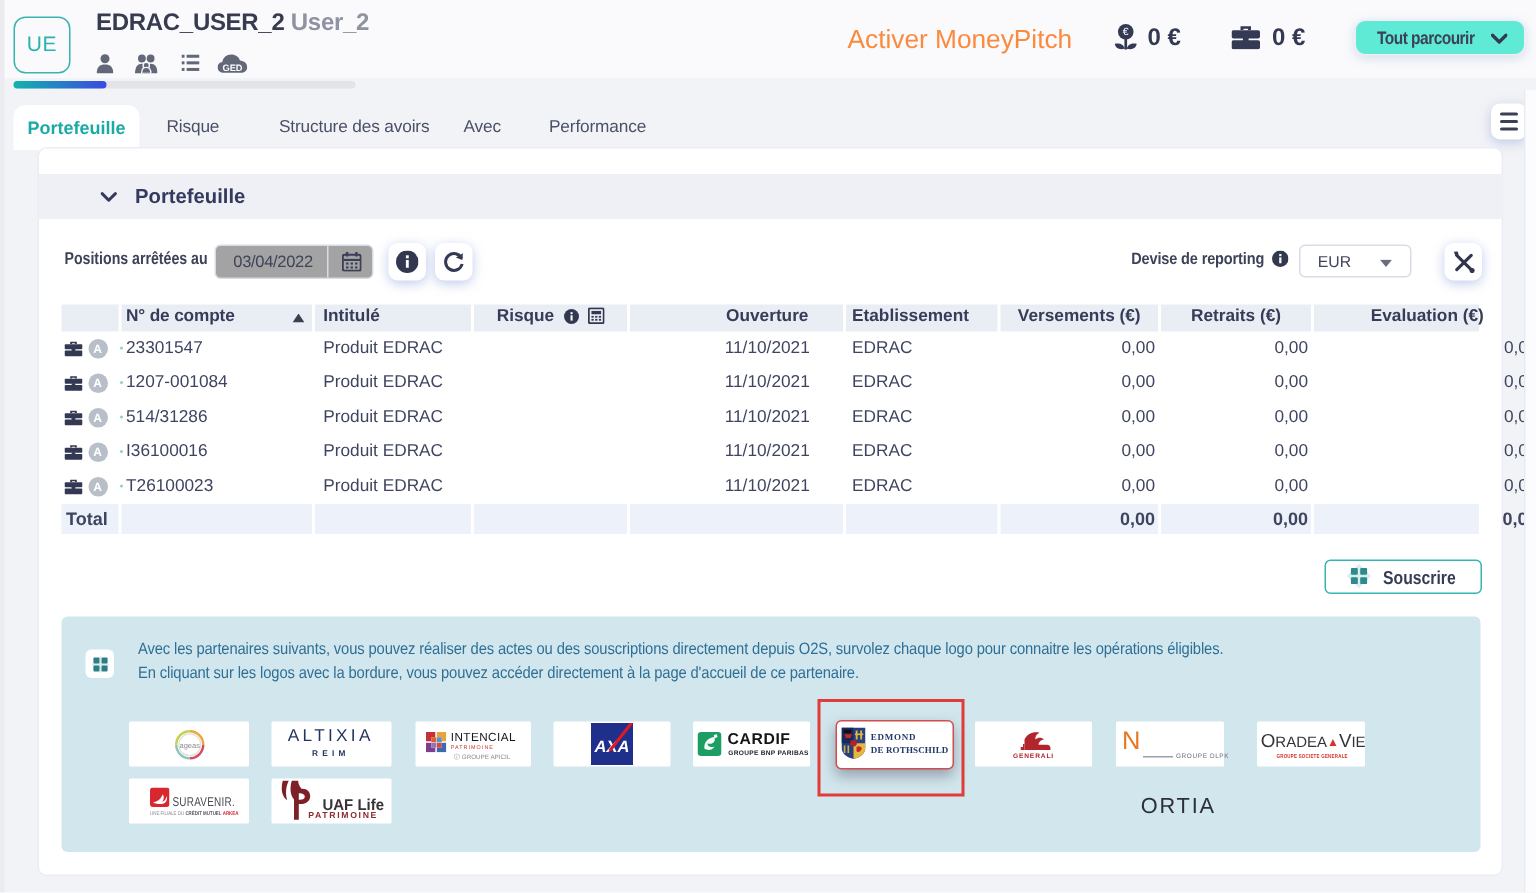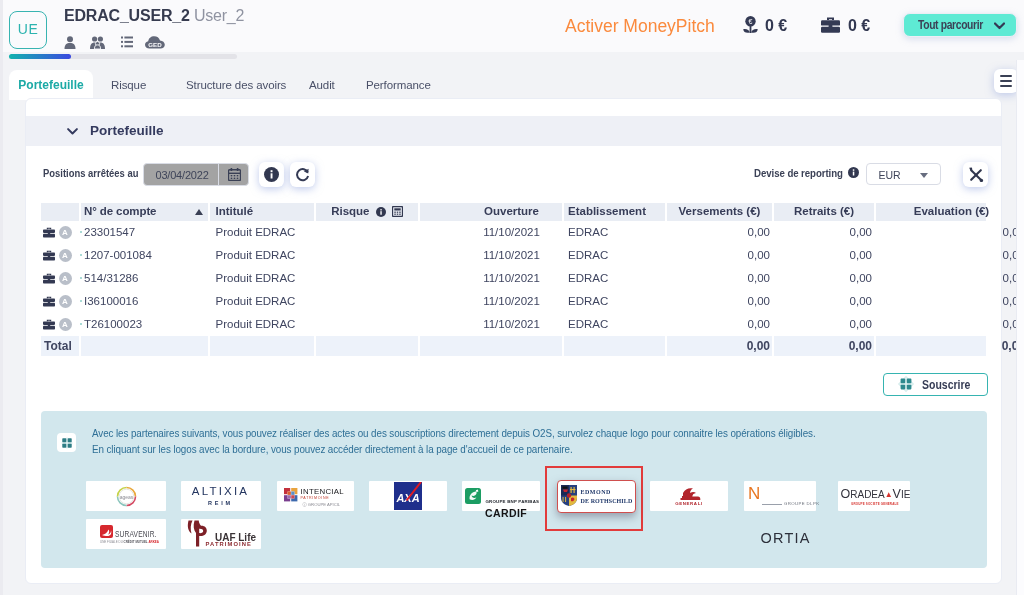--- a/index.html
+++ b/index.html
@@ -7,21 +7,21 @@
   body { font-family:"Liberation Sans", sans-serif; background:#f2f3f6; position:relative; }
   .abs { position:absolute; }
 
   
   #topband { left:0; top:0; width:1024px; height:52px; background:#fafafc; }
   #leftstrip { left:0; top:0; width:3px; height:595px; background:#ebebf0; z-index:50; }
   #rightstrip { left:1016px; top:60px; width:8px; height:535px; background:#fcfcfe; border-left:1px solid #e9ebf2; z-index:40; }
 
   #uebadge { left:9px; top:11px; width:38px; height:38px; border:1.5px solid #38b4b1; border-radius:8px; color:#2bb3af; font-size:14px; line-height:35px; text-align:center; letter-spacing:0.5px; }
   #title { left:64px; top:7px; font-size:16px; font-weight:bold; color:#363b4f; letter-spacing:-0.2px; }
-  #title span { font-weight:normal; color:#8f93a1; }
+  #title span { font-weight:bold; color:#8f93a1; }
   .hicon { top:36px; }
   #progress { left:9px; top:54px; width:228px; height:5px; border-radius:3px; background:#e3e3e8; }
   #progressfill { left:0; top:0; width:62px; height:5px; border-radius:3px; background:linear-gradient(90deg,#12b3ae,#3b49e0); }
 
   #moneypitch { left:565px; top:16px; font-size:17.5px; font-weight:500; color:#fa8a3d; }
   .topnum { top:17px; font-size:16px; font-weight:bold; color:#333952; }
   #toutparcourir { left:903px; top:13px; width:114px; height:24px; background:#5eead4; border:1px solid #eceef5; border-radius:7px; box-shadow:0 2px 7px rgba(150,165,210,0.35); font-size:12px; font-weight:bold; color:#3b4156; text-align:left; line-height:22px; padding-left:14px; letter-spacing:-0.4px; }
 
   
   #tabactive { left:9px; top:70px; width:84px; height:30px; background:#fff; border-radius:8px 8px 0 0; color:#1caaa6; font-size:12px; font-weight:bold; text-align:center; line-height:30px; }
@@ -134,21 +134,21 @@
 
 <div id="toutparcourir" class="abs"><span style="display:inline-block;transform:scaleX(0.86);transform-origin:left;white-space:nowrap;">Tout parcourir</span>
 <svg style="position:absolute; right:11px; top:8px" width="11" height="8" viewBox="0 0 11 8">
       <path d="M1 1.5 L5.5 6 L10 1.5" stroke="#343a54" stroke-width="2.2" fill="none" stroke-linecap="round" stroke-linejoin="round"></path>
     </svg>
 </div>
 
 <div id="tabactive" class="abs">Portefeuille</div>
 <div class="abs tab" style="left:111px">Risque</div>
 <div class="abs tab" style="left:186px">Structure des avoirs</div>
-<div class="abs tab" style="left:309px">Audit</div>
+<div class="abs tab" style="left:309px">Avec</div>
 <div class="abs tab" style="left:366px">Performance</div>
 <div id="hamburger" class="abs">
     <div style="top:6px"></div>
     <div style="top:10.8px"></div>
     <div style="top:15.6px"></div>
   </div>
 
 <div id="card" class="abs">
   <div id="secband" class="abs">
     <svg style="position:absolute; left:41px; top:12px" width="11" height="7" viewBox="0 0 11 7">
@@ -434,21 +434,21 @@
 <text x="14" y="19.5" font-size="11" font-weight="bold" fill="#fff" text-anchor="middle" font-family="Liberation Sans" font-style="italic">AXA</text>
 <path d="M27 0 L12.5 18.5" stroke="#e01a22" stroke-width="2" fill="none"></path>
 </svg>
       </div>
     <div class="logo lrow1" id="lg-cardif" style="left:421px; width:78px">
 <svg style="position:absolute;left:3px;top:7px" width="16" height="16" viewBox="0 0 16 16">
 <rect width="16" height="16" rx="2.5" fill="#1c9d63"></rect>
 <path d="M11.5 3.2 C6.5 4.2 4.2 7 4.6 11.2 C7 12.6 10 12 11.4 9.6 C9 10.4 6.8 9.8 6.6 7.6 C8.6 8.4 10.8 7.6 11.5 5.6 Z" fill="#fff" opacity="0.95"></path>
 <path d="M10.8 2.2 L12.8 1.4 L13.4 3.4 L11.5 4.1 Z" fill="#fff"></path>
 </svg>
-<div style="position:absolute;left:23px;top:5.5px;font-size:10.5px;color:#141416;font-weight:bold;letter-spacing:0.4px;margin-top:20px;">CARDIF</div>
+<div style="position:absolute;left:23px;top:5.5px;font-size:10.5px;color:#141416;font-weight:bold;letter-spacing:0.4px;">CARDIF</div>
 <div style="position:absolute;left:23.5px;top:17.5px;font-size:4.4px;color:#23272e;font-weight:bold;letter-spacing:0.2px;">GROUPE BNP PARIBAS</div>
 </div>
 
     <div class="abs" style="left:504px; top:55px; width:98px; height:65px; border:2.5px solid #e23b3b;"></div>
     <div class="logo" id="lg-edmond" style="left:515.5px; top:69px; width:79px; height:33px; border:1px solid #cf4f4e; border-radius:4px; box-shadow:0 4px 9px rgba(90,90,110,0.5);">
 <svg style="position:absolute;left:3px;top:4px" width="16" height="21" viewBox="0 0 16 21">
 <path d="M0 0 H16 V13 C16 17.5 12.5 20 8 21 C3.5 20 0 17.5 0 13 Z" fill="#27407e"></path>
 <path d="M0 0 H8 V10.5 H0 Z" fill="#1a2a55"></path>
 <path d="M8 10.5 H16 V13 C16 17.5 12.5 20 8 21 Z" fill="#e3b83d"></path>
 <rect x="1.5" y="1.5" width="5" height="2.2" fill="#111"></rect>

